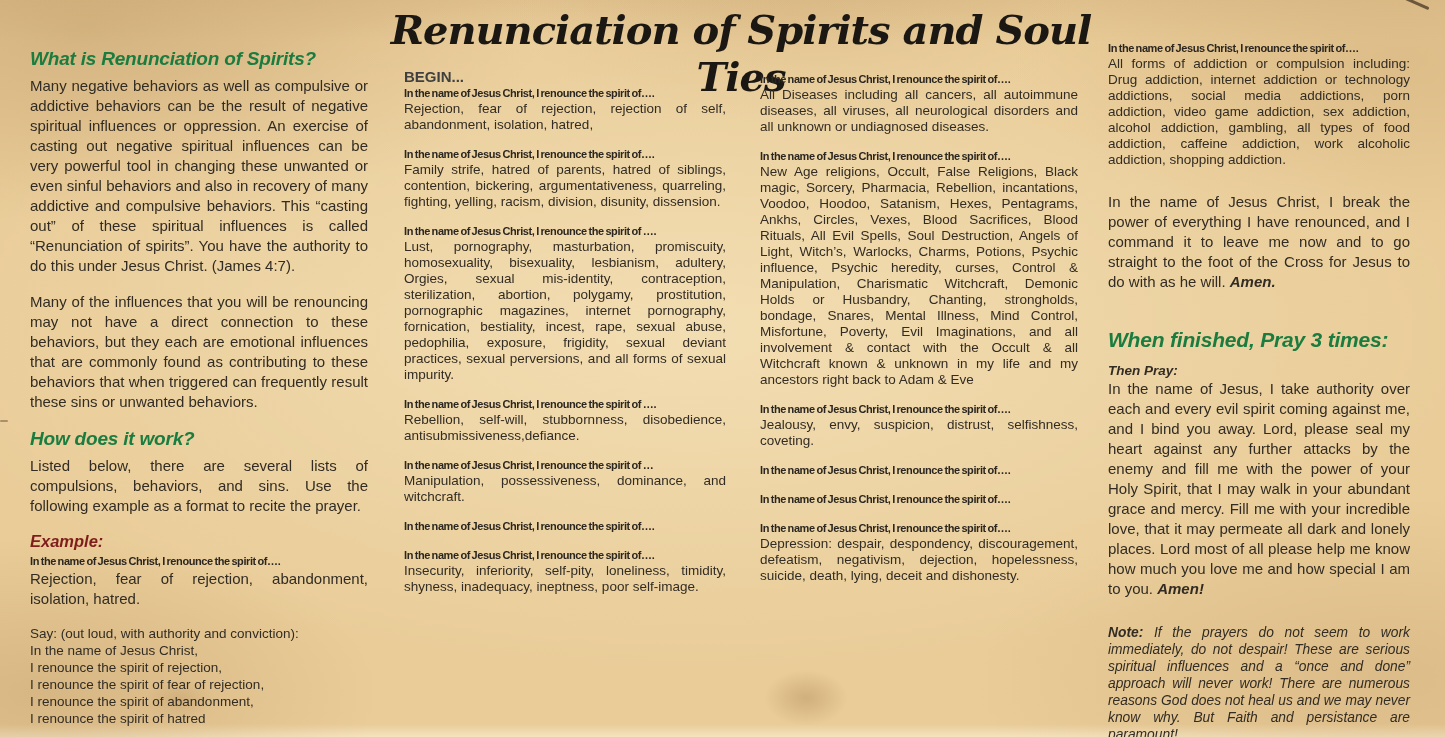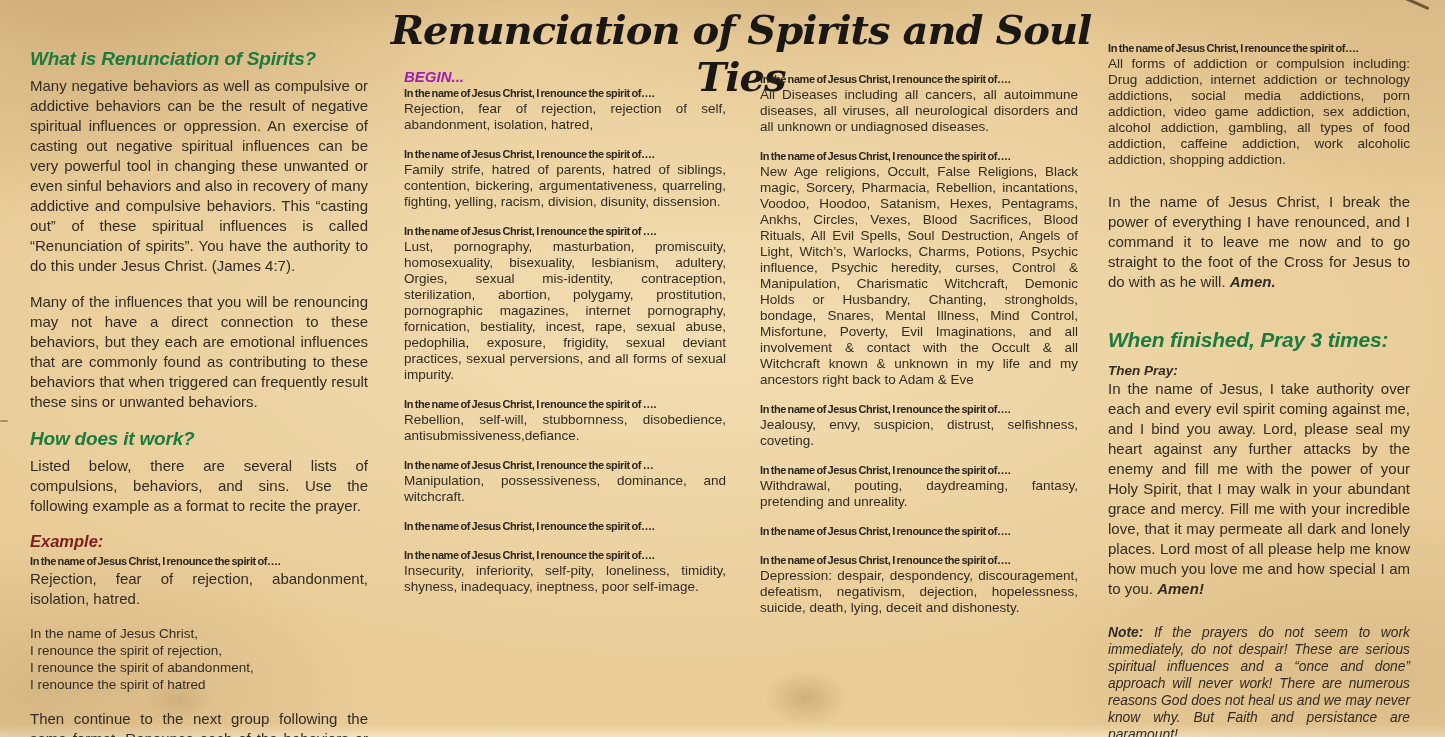--- a/index.html
+++ b/index.html
@@ -38,21 +38,21 @@
   .h-green.big{font-size:21px; margin:36px 0 10px 0;}
   .h-example{margin:14px 0 2px 0; font-weight:700; font-style:italic; font-size:16.5px; color:#7f1d1d;}
   .body-p{margin:0 0 16px 0; font-size:15px; line-height:20px; text-align:justify;}
   .body-p.last{margin-bottom:0;}
   .lead{
     font-weight:700; font-size:11px; line-height:16px;
     letter-spacing:-.4px; word-spacing:-1px; white-space:nowrap; color:#2b2620;
   }
   .pbody{font-size:13.5px; line-height:16px; text-align:justify;}
   .prayer{margin-bottom:13px;}
-  .begin-label{font-weight:700; font-size:15px; line-height:17px; color:#a21caf;font-style:italic;}
+  .begin-label{font-weight:700; font-size:15px; line-height:17px; color:#404040;}
   .say-block{margin-bottom:16px;}
   .say-line{font-size:13.5px; line-height:17px;}
   .bi{font-weight:700; font-style:italic;}
   .then-pray{margin:0; font-weight:700; font-style:italic; font-size:13.5px; line-height:17px;}
   .break-p{margin:24px 0 0 0;}
   .note-p{margin:25px 0 0 0; font-style:italic; font-size:13.8px; line-height:17px; text-align:justify;}
   .scratch{
     position:absolute; left:1404px; top:2px; width:26px; height:3px;
     background:rgba(70,55,35,.75); transform:rotate(24deg); border-radius:2px;
   }
@@ -75,25 +75,27 @@
     <h2 class="h-green">What is Renunciation of Spirits?</h2>
     <p class="body-p">Many negative behaviors as well as compulsive or addictive behaviors can be the result of negative spiritual influences or oppression. An exercise of casting out negative spiritual influences can be very powerful tool in changing these unwanted or even sinful behaviors and also in recovery of many addictive and compulsive behaviors.  This “casting out” of these spiritual influences is called “Renunciation of spirits”. You have the authority to do this under Jesus Christ. (James 4:7).</p>
     <p class="body-p">Many of the influences that you will be renouncing may not have a direct connection to these behaviors, but they each are emotional influences that are commonly found as contributing to these behaviors that when triggered can frequently result these sins or unwanted behaviors.</p>
     <h2 class="h-green">How does it work?</h2>
     <p class="body-p">Listed below, there are several lists of compulsions, behaviors, and sins. Use the following example as a format to recite the prayer.</p>
     <h3 class="h-example">Example:</h3>
     <div class="lead">In the name of Jesus Christ, I renounce the spirit of….</div>
     <p class="body-p">Rejection, fear of rejection, abandonment, isolation, hatred.</p>
     <div class="say-block">
 
+        <div class="say-line">Say: (out loud, with authority and conviction):</div>
 
         <div class="say-line">In the name of Jesus Christ,</div>
 
         <div class="say-line">I renounce the spirit of rejection,</div>
 
+        <div class="say-line">I renounce the spirit of fear of rejection,</div>
 
         <div class="say-line">I renounce the spirit of abandonment,</div>
 
 
         <div class="say-line">I renounce the spirit of hatred</div>
       </div>
     <p class="body-p last">Then continue to the next group following the same format. Renounce each of the behaviors or sins even if you don’t think they relate to you.</p>
   </section>
 
   <section class="col col2">
@@ -149,21 +151,20 @@
           <div class="pbody">New Age religions, Occult, False Religions, Black magic, Sorcery, Pharmacia, Rebellion, incantations, Voodoo, Hoodoo, Satanism, Hexes, Pentagrams, Ankhs, Circles, Vexes, Blood Sacrifices, Blood Rituals, All Evil Spells, Soul Destruction, Angels of Light, Witch’s, Warlocks, Charms, Potions, Psychic influence, Psychic heredity, curses, Control &amp; Manipulation, Charismatic Witchcraft, Demonic Holds or Husbandry, Chanting, strongholds, bondage, Snares, Mental Illness, Mind Control, Misfortune, Poverty, Evil Imaginations, and all involvement &amp; contact with the Occult &amp; all Witchcraft known &amp; unknown in my life and my ancestors right back to Adam &amp; Eve</div>
         </div>
 
         <div class="prayer">
           <div class="lead">In the name of Jesus Christ, I renounce the spirit of….</div>
           <div class="pbody">Jealousy, envy, suspicion, distrust, selfishness, coveting.</div>
         </div>
 
         <div class="prayer">
           <div class="lead">In the name of Jesus Christ, I renounce the spirit of….</div>
-          <div class="pbody">Withdrawal, pouting, daydreaming, fantasy, pretending and unreality.</div>
         </div>
 
         <div class="prayer">
           <div class="lead">In the name of Jesus Christ, I renounce the spirit of….</div>
         </div>
 
         <div class="prayer">
           <div class="lead">In the name of Jesus Christ, I renounce the spirit of….</div>
           <div class="pbody">Depression: despair, despondency, discouragement, defeatism, negativism, dejection, hopelessness, suicide, death, lying, deceit and dishonesty.</div>
         </div>

